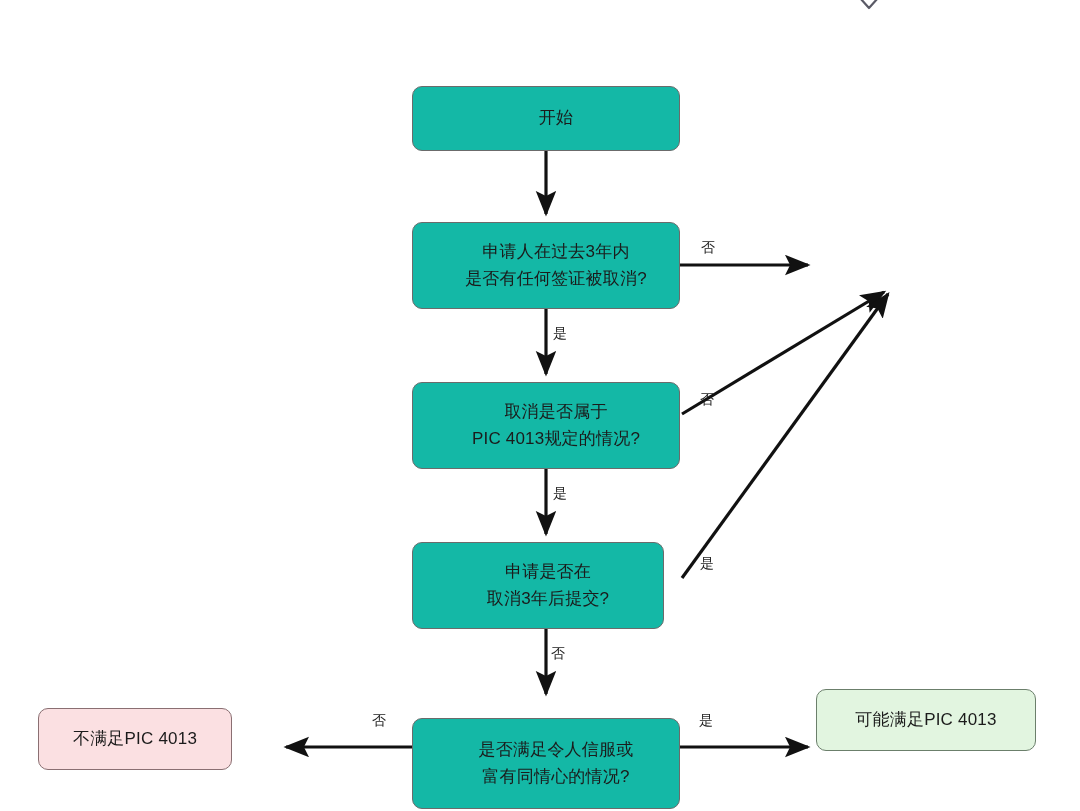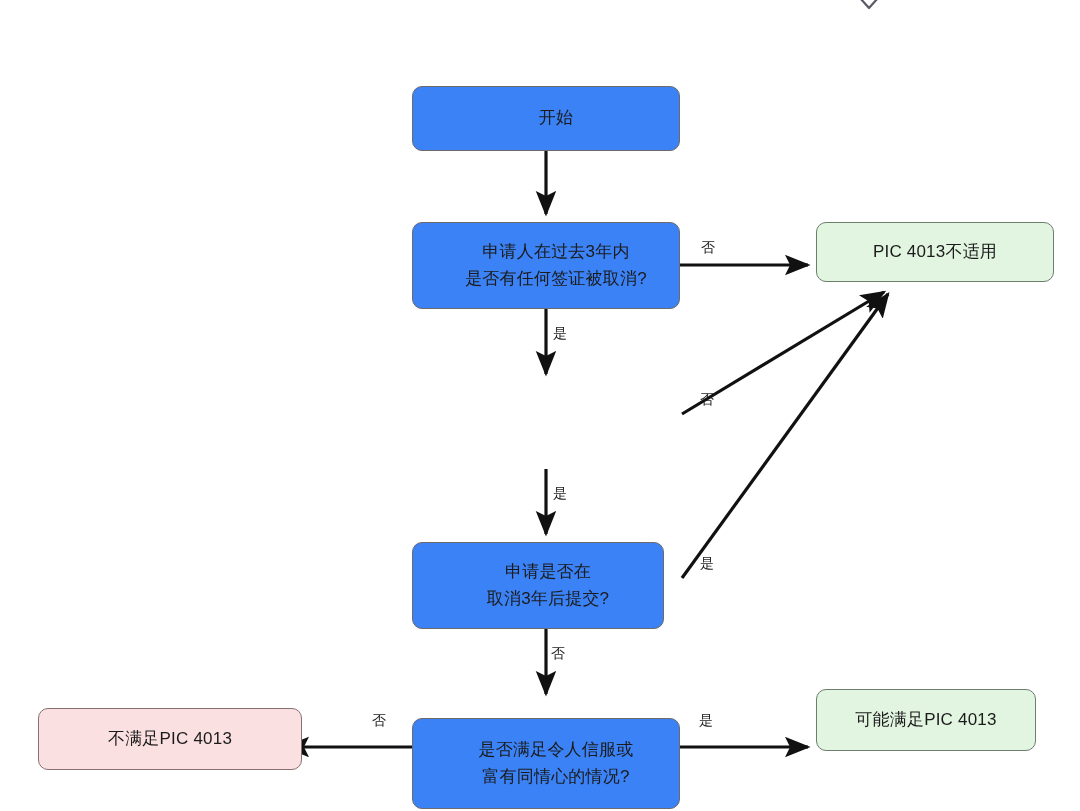--- a/index.html
+++ b/index.html
@@ -37,21 +37,21 @@
     justify-content: center;
     text-align: center;
     border: 1.6px solid #666666;
     border-radius: 10px;
     color: #1b1b1b;
     font-size: 17px;
     line-height: 1.55;
     letter-spacing: 0.2px;
     white-space: pre-line;
   }
-  .node.process { background: #3b82f6; border-color: #6b6b6b; padding-left: 20px; }
+  .node.process { background: #14b8a6; border-color: #6b6b6b; padding-left: 20px; }
   .node.success { background: #e2f5e0; border-color: #6b7f6b; }
   .node.danger  { background: #fbe0e2; border-color: #8a6f72; }
 
   .edge-label {
     position: absolute;
     font-size: 14px;
     color: #1b1b1b;
     line-height: 1;
     white-space: nowrap;
   }
@@ -111,36 +111,37 @@
 
   <div class="node process" style="left:412px; top:86px; width:268px; height:65px;">
     <span>开始</span>
   </div>
 
   <div class="node process" style="left:412px; top:222px; width:268px; height:87px;">
     <span>申请人在过去3年内
 是否有任何签证被取消?</span>
   </div>
 
-  <div class="node success" style="left:816px; top:222px; width:238px; height:60px;">
-    <span>PIC 4013不适用</span>
+
+  <div class="node process" style="left:412px; top:382px; width:268px; height:87px;">
+    <span>取消是否属于
+PIC 4013规定的情况?</span>
   </div>
-
 
   <div class="node process" style="left:412px; top:542px; width:252px; height:87px;">
     <span>申请是否在
 取消3年后提交?</span>
   </div>
 
   <div class="node process" style="left:412px; top:702px; width:268px; height:91px;margin-top:16px;">
     <span>是否满足令人信服或
 富有同情心的情况?</span>
   </div>
 
-  <div class="node danger" style="left:38px; top:708px; width:264px; height:62px;">
+  <div class="node danger" style="left:38px; top:708px; width:194px; height:62px;">
     <span>不满足PIC 4013</span>
   </div>
 
   <div class="node success" style="left:816px; top:689px; width:220px; height:62px;">
     <span>可能满足PIC 4013</span>
   </div>
 
   <div class="edge-label" style="left:701px; top:240px;">否</div>
 
   <div class="edge-label" style="left:553px; top:326px;">是</div>

